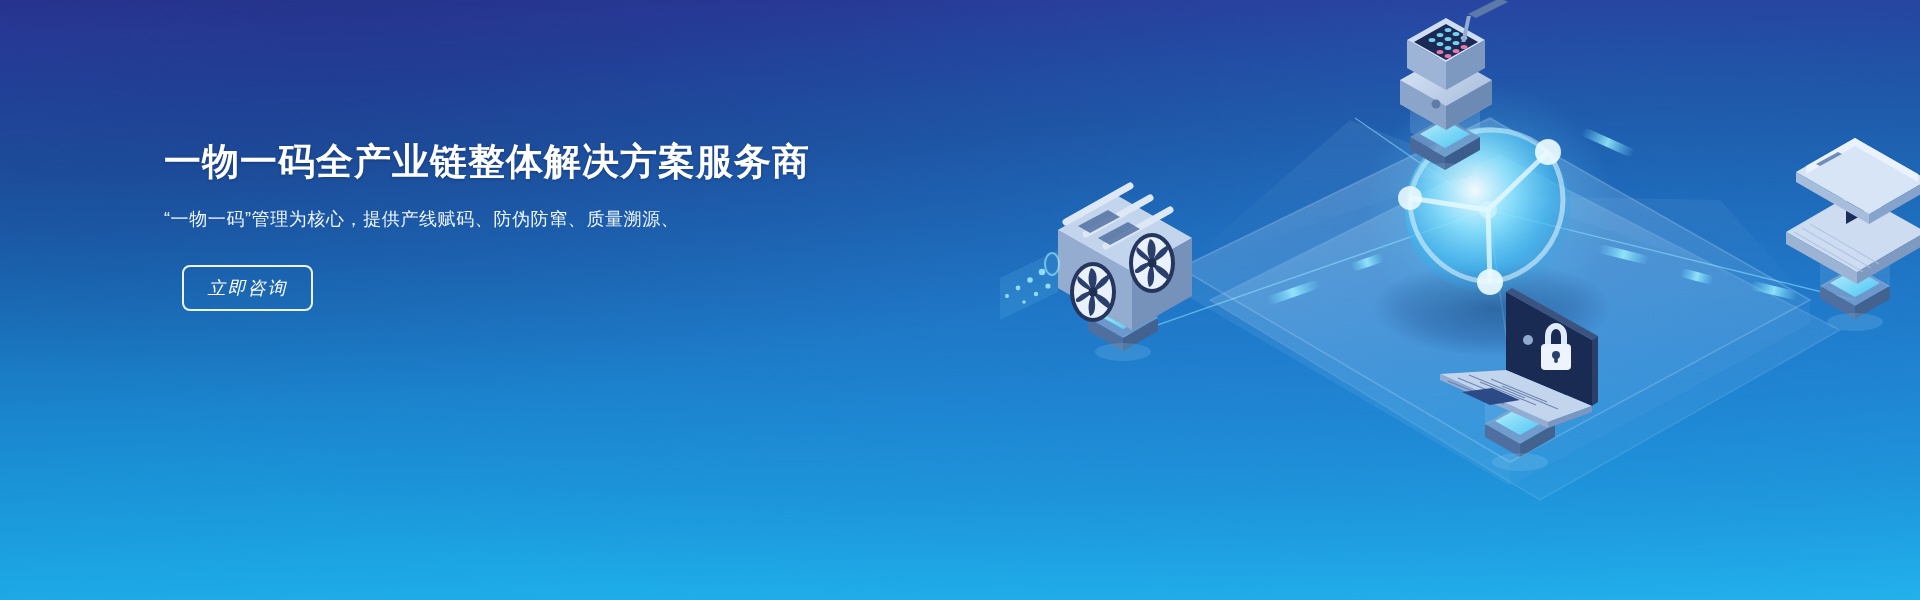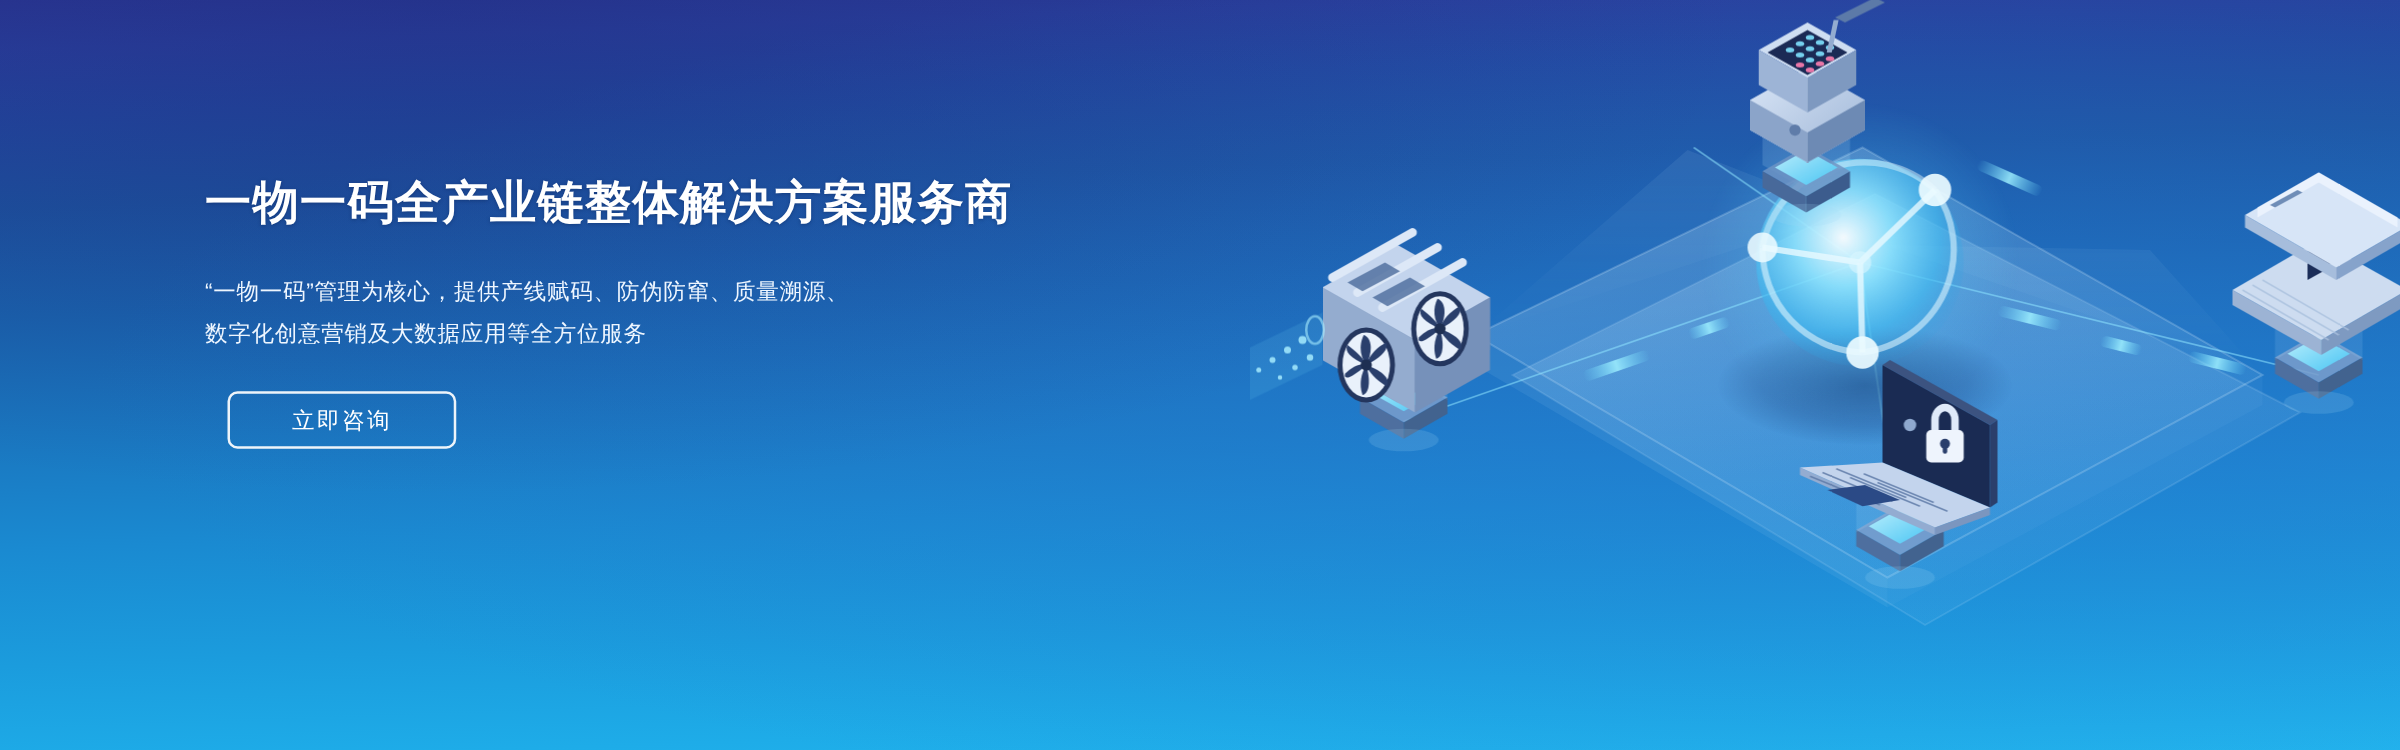--- a/index.html
+++ b/index.html
@@ -48,36 +48,37 @@
     line-height:44px;
     white-space:nowrap;
     text-shadow:0 1px 3px rgba(10,25,70,.35);
   }
   .subline {
     color:#eef6ff;
     font-size:18px;
     font-weight:400;
     line-height:34px;
     letter-spacing:.6px;
-    margin-top:32px;
+    margin-top:18px;
   }
   .subline div { white-space:nowrap; }
 
   .cta {
     display:inline-flex;
     align-items:center; justify-content:center;
     margin-top:29px; margin-left:18px;
-    width:183px; height:46px;
+    width:131px; height:46px;
     border:2px solid rgba(255,255,255,.92);
     border-radius:8px;
     color:#ffffff;
     font-size:18px;
     letter-spacing:2px;
     background:transparent;
     cursor:pointer;
+    font-style:italic;
   }
 
   
   .art {
     position:absolute;
     left:880px; top:0;
     width:1040px; height:600px;
     z-index:3;
   }
   .art svg { display:block; width:1040px; height:600px; }
@@ -386,19 +387,18 @@
         <ellipse cx="565" cy="172" rx="28" ry="9" fill="#9fd8f5"></ellipse>
       </g>
     </svg>
   </div>
 
   <div class="copy">
     <div class="headline">一物一码全产业链整体解决方案服务商</div>
 
     <div class="subline">
       <div>“一物一码”管理为核心，提供产线赋码、防伪防窜、质量溯源、</div>
-      <div>数字化创意营销及大数据应用等全方位服务</div>
     </div>
 
     <div class="cta">立即咨询</div>
   </div>
 
 </div>
 
 </body></html>

